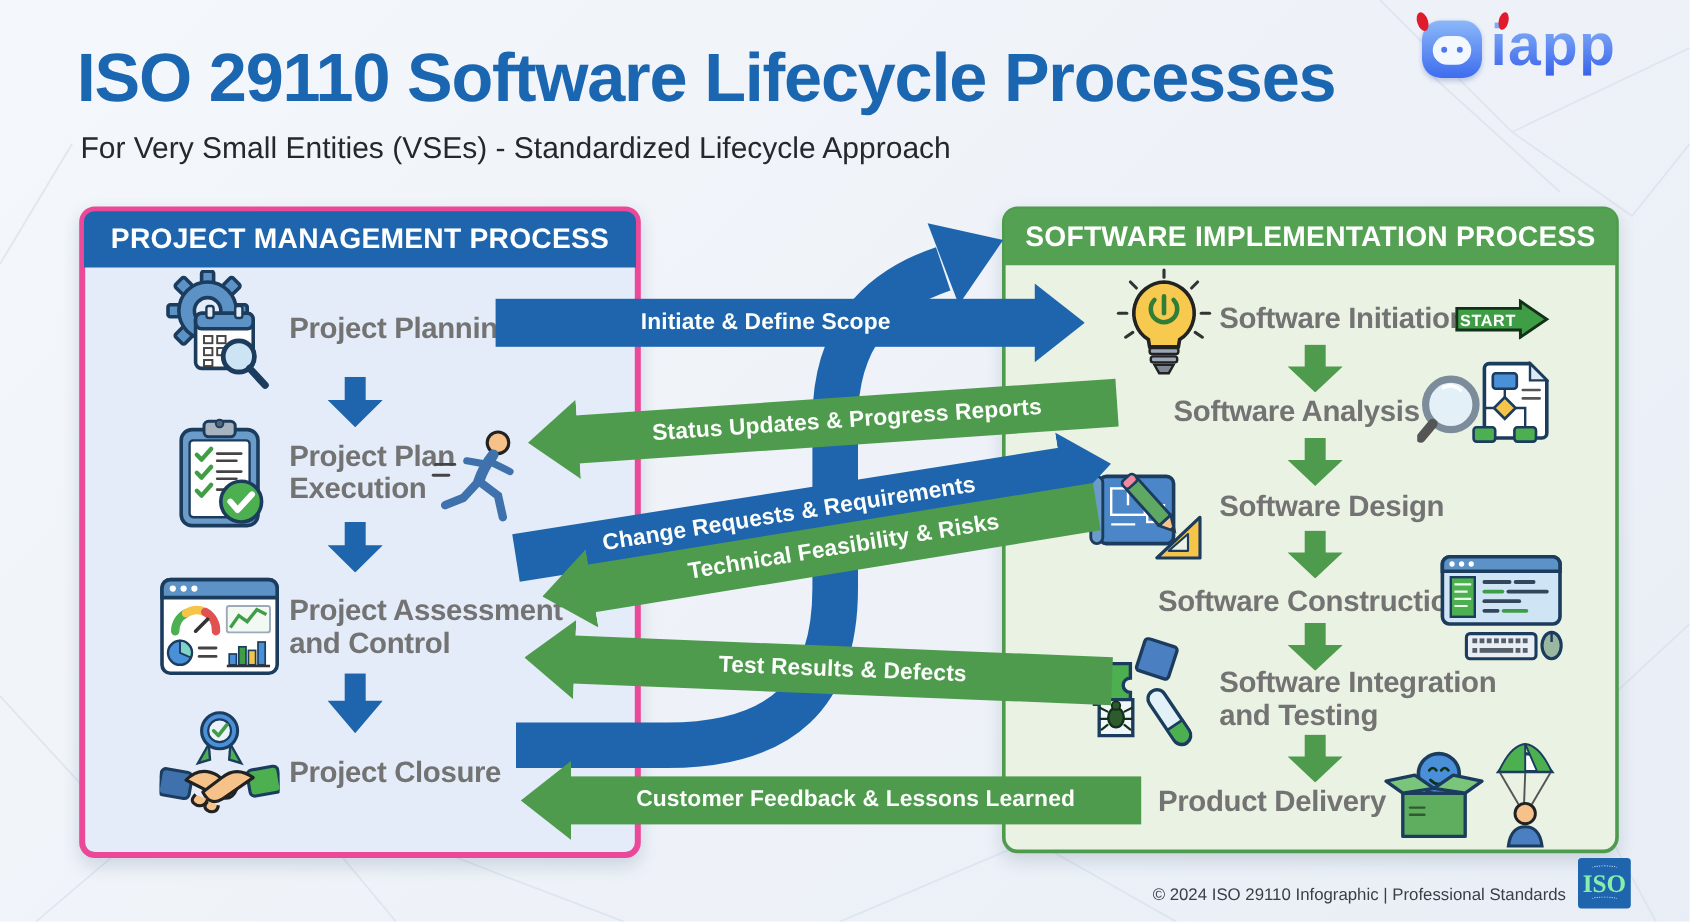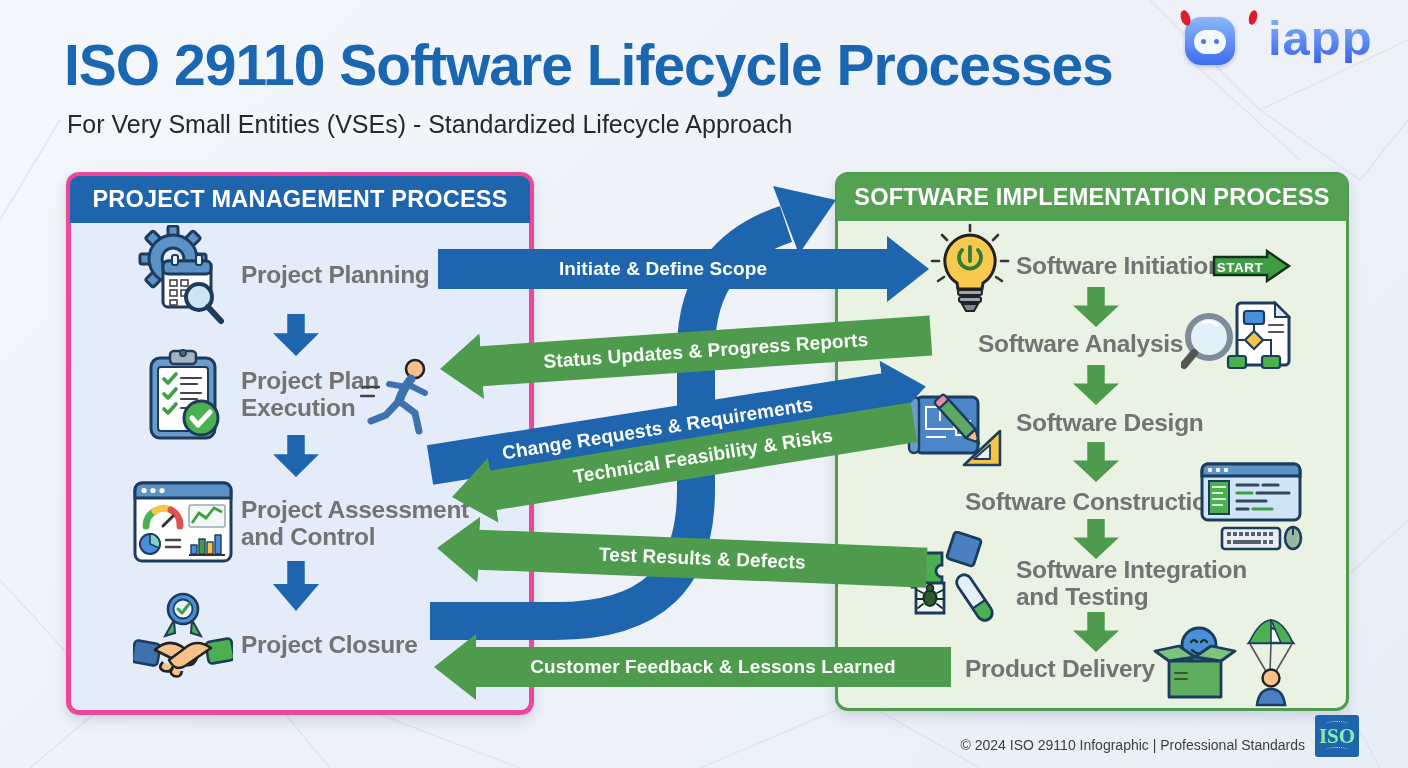--- a/index.html
+++ b/index.html
@@ -15,21 +15,21 @@
 
   
   .logo{left:1185px;top:16px;display:flex;align-items:center;gap:7px;z-index:6;}
   .mascot{width:50px;height:48px;border-radius:16px;background:linear-gradient(180deg,#8cb8f8,#3e6cee);
           position:relative;box-shadow:0 2px 4px rgba(30,60,150,.25);}
   .mascot .face{position:absolute;left:9px;top:13px;width:32px;height:24px;border-radius:12px;background:#f3f7ff;}
   .mascot .eye{position:absolute;top:9px;width:5px;height:5px;border-radius:50%;background:#4f79e8;}
   .mascot .ear{position:absolute;left:-4px;top:-7px;width:9px;height:16px;border-radius:50%;background:#e01b2c;transform:rotate(-18deg);}
   .logo-text{font-size:49px;font-weight:900;letter-spacing:1px;line-height:1;
              background:linear-gradient(180deg,#8cb8f8,#3a63ea);
-             -webkit-background-clip:text;background-clip:text;color:transparent;position:relative;top:-2px;margin-left:26px;}
+             -webkit-background-clip:text;background-clip:text;color:transparent;position:relative;top:-2px;}
   .logo .tittle{position:absolute;left:64px;top:-6px;width:8px;height:15px;border-radius:50%;background:#e01b2c;transform:rotate(14deg);}
 
   
   .panel{position:absolute;top:172px;width:458px;height:533px;border-radius:13px;z-index:1;
          box-shadow:0 6px 14px rgba(30,60,100,.16);}
   .panel.left{left:66px;background:#e3ecf8;border:5px solid #ec4899;}
   .panel.right{left:835px;width:508px;background:#eaf2e4;border:3px solid #4f9b4e;}
   .panel-header{position:absolute;left:-1px;top:-1px;right:-1px;height:47px;border-radius:9px 9px 0 0;
                 display:flex;align-items:center;justify-content:center;
                 color:#fff;font-size:23.5px;font-weight:800;letter-spacing:.2px;white-space:nowrap;}
@@ -389,21 +389,21 @@
     <g stroke="#555" stroke-width="1.6">
         <line x1="97" y1="31" x2="114" y2="60"></line>
         <line x1="118" y1="31" x2="117" y2="58"></line>
         <line x1="139" y1="31" x2="122" y2="60"></line>
       </g>
     <circle cx="118" cy="65" r="8.5" fill="#f6c289" stroke="#222" stroke-width="2.4"></circle>
     <path d="M104 92 q2 -16 14 -16 q12 0 14 16 z" fill="#4a7fc1" stroke="#1c3c5e" stroke-width="2.6"></path>
   </svg>
 </section>
 
-<div class="harrow blue rightward" style="left:438px;top:249px;width:491px">
+<div class="harrow blue rightward" style="left:413px;top:249px;width:491px">
   <div class="band">
       <span>Initiate &amp; Define Scope</span>
     </div>
   <div class="head"></div>
 </div>
 
 <div class="harrow green leftward" style="left:440px;top:349px;width:492px;transform:rotate(-3.9deg)">
   <div class="head"></div>
   <div class="band">
       <span>Status Updates &amp; Progress Reports</span>

